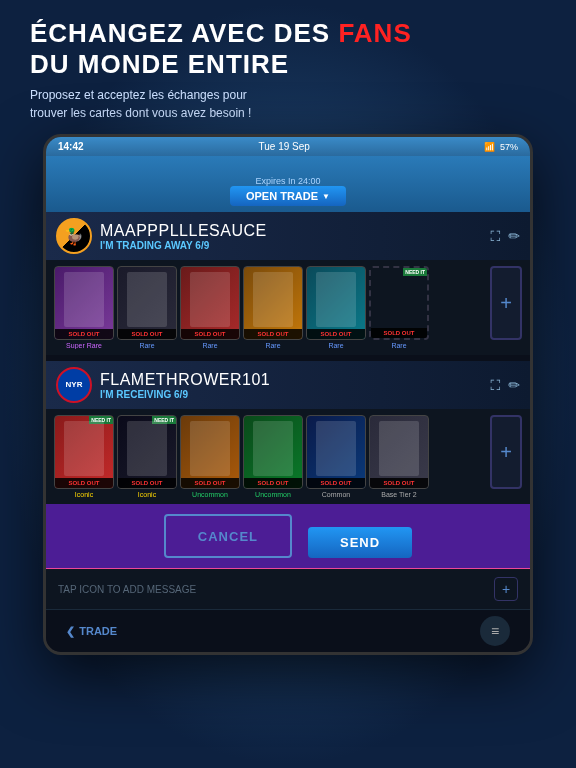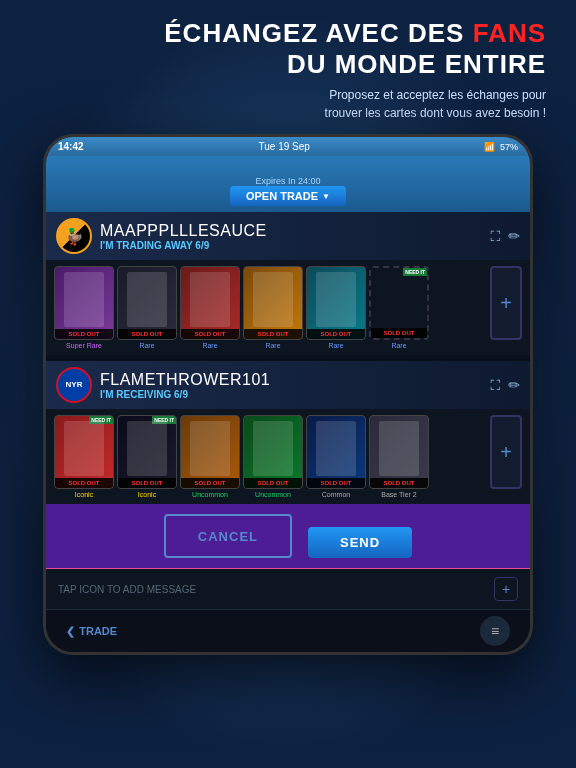--- a/index.html
+++ b/index.html
@@ -17,21 +17,21 @@
       position: absolute;
       top: 0; left: 0; right: 0; bottom: 0;
       background: radial-gradient(ellipse at center, #2a5a8c 0%, #0d2140 70%);
       z-index: 0;
     }
 
     
     .top-banner {
       position: relative;
       z-index: 1;
-      text-align: right;
+      text-align: left;
       padding: 18px 30px 12px;
       border-radius: 13px;
     }
     .top-banner .title-line1 {
       font-size: 26px;
       font-weight: 900;
       color: white;
       letter-spacing: 1px;
       text-transform: uppercase;
     }
@@ -52,21 +52,21 @@
       line-height: 1.5;
     }
 
     
     .device-frame {
       position: relative;
       z-index: 2;
       margin: 0 auto;
       width: 490px;
       background: #1a1a2e;
-      border-radius: 30px;
+      border-radius: 18px;
       border: 3px solid #333;
       overflow: hidden;
       box-shadow: 0 20px 60px rgba(0,0,0,0.7);
     }
 
     
     .status-bar {
       background: linear-gradient(180deg, #3a8bc8 0%, #2a6a9e 100%);
       display: flex;
       justify-content: space-between;

